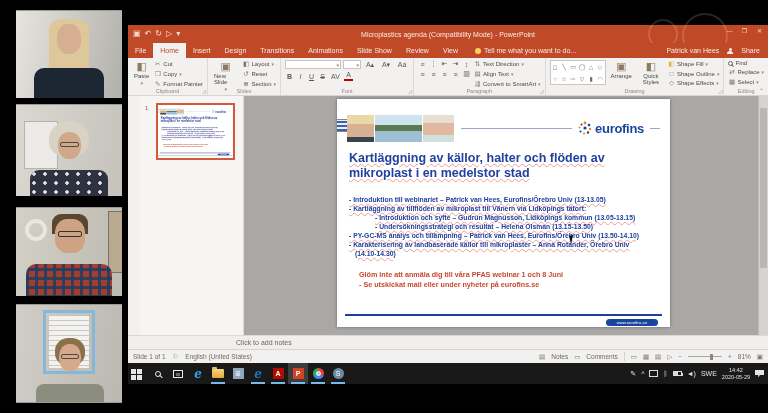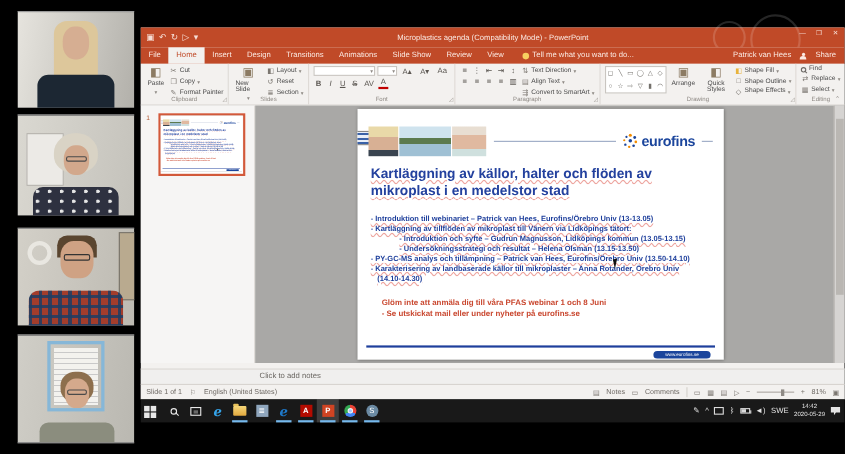--- a/index.html
+++ b/index.html
@@ -78,21 +78,21 @@
   .frow { display:flex; gap:2px; align-items:center; }
   .fg { font-size:7px; color:#5a5651; width:9px; text-align:center; }
   .fg.b { font-weight:bold; } .fg.i { font-style:italic; } .fg.u { text-decoration:underline; }
   .fg.s { text-decoration:line-through; }
   .fg.fc { border-bottom:2px solid #c00000; line-height:8px; }
   .shape-gallery { background:#fff; border:1px solid #c9c5c0; display:grid; grid-template-columns:repeat(6,1fr); width:56px; height:25px; font-size:6px; color:#73706b; text-align:center; line-height:12px; }
   .mag { width:5px; height:5px; border:1px solid #6e6a66; border-radius:50%; position:relative; display:inline-block; }
   .mag::after { content:""; position:absolute; width:3px; height:1px; background:#6e6a66; right:-2px; bottom:-1px; transform:rotate(45deg); }
   .collapse { position:absolute; right:4px; bottom:1px; font-size:6px; color:#8f8a85; }
 
-  .content { position:absolute; left:0; top:71px; right:0; height:234px; }
+  .content { position:absolute; left:12px; top:71px; right:0; height:287px; }
   .thumbs { position:absolute; left:0; top:0; width:104px; height:100%; background:#f6f5f4; border-right:1px solid #dedad6; }
   .slidenum { position:absolute; left:5px; top:9px; font-size:6px; color:#b0552f; }
   .thumbbox { position:absolute; left:16px; top:7px; width:79px; height:57px; background:#fff; border:2px solid #d2593a; overflow:hidden; }
   .mini > .slide { transform:scale(0.222); transform-origin:0 0; left:0 !important; top:0 !important; }
   .slide-area { position:absolute; left:104px; top:0; right:0; height:100%; background:var(--slide_area_bg); }
   .vscroll { position:absolute; right:0; top:0; width:10px; height:100%; background:#d6d4d2; border-left:1px solid #bdbab6; }
   .vscroll .vthumb { position:absolute; left:1px; right:1px; top:12px; height:160px; background:#bab7b3; }
 
   .slide { position:absolute; left:93px; top:3px; width:333px; height:228px; background:#fff; box-shadow:0 0 3px rgba(0,0,0,.4); overflow:hidden; }
   .s-top { position:absolute; left:10px; top:14px; right:10px; height:30px; display:flex; align-items:center; }

